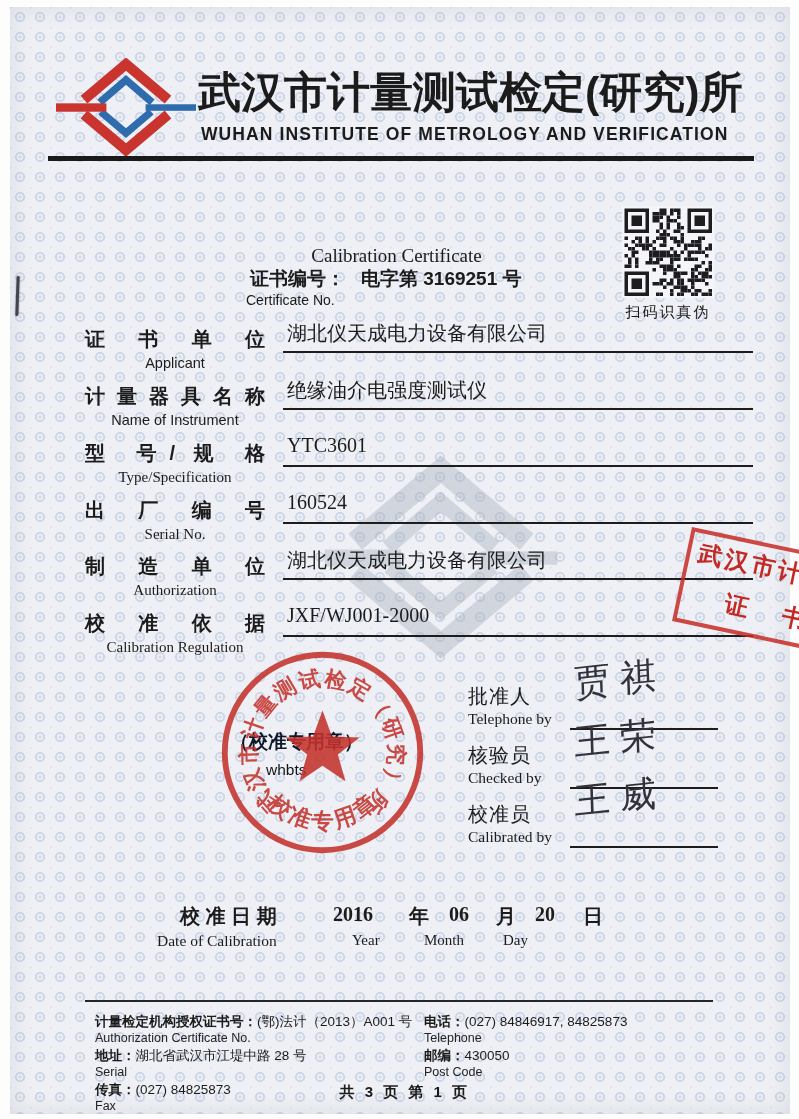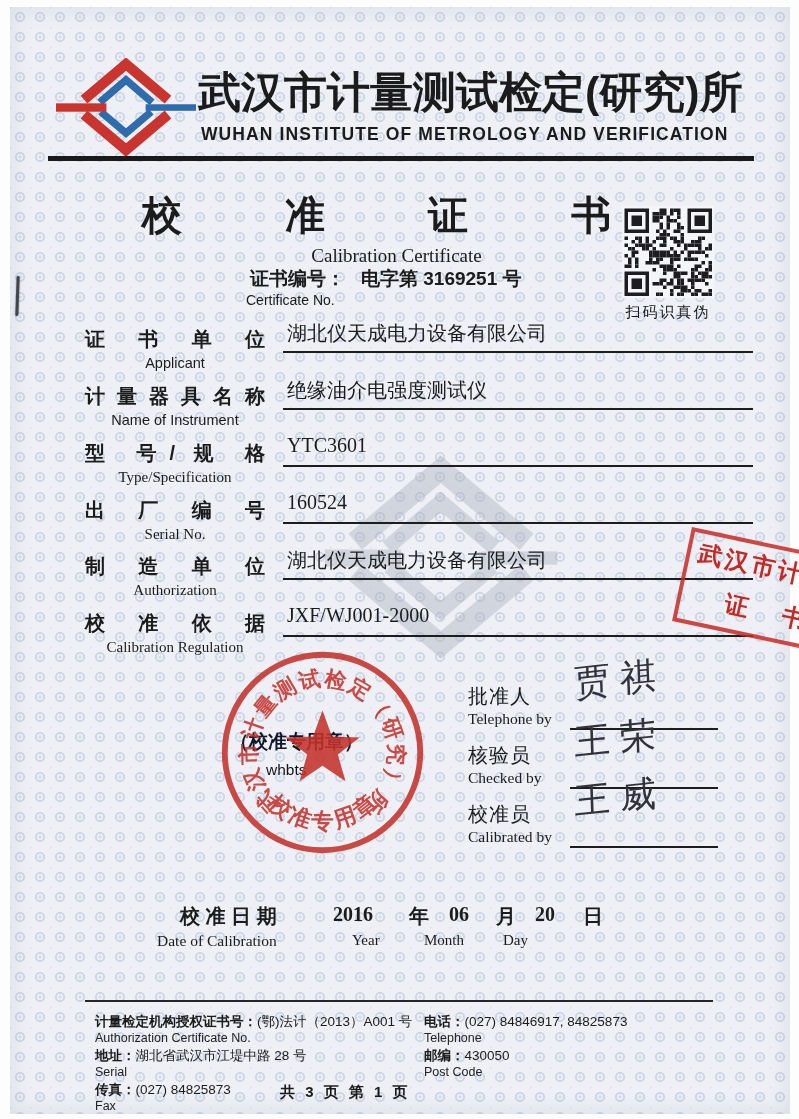--- a/index.html
+++ b/index.html
@@ -85,21 +85,21 @@
   .d-sub { position:absolute; top:29px; font-size:15px; font-family:"Liberation Serif", serif; }
 
   
   .foot-line { left:85px; top:1000px; width:628px; height:2px; background:#25252a; }
   .foot-col { top:1013px; font-size:13.5px; }
   .fc-left { left:95px; } .fc-right { left:424px; }
   .f-pair { margin-bottom:1px; }
   .f-pair .zh { font-weight:bold; white-space:nowrap; }
   .f-pair .zh .v { font-weight:normal; }
   .f-pair .en { font-size:12.5px; color:#222; margin-top:0px; margin-bottom:2px; }
-  .page-info { left:280px; top:1083px; width:190px; text-align:left; font-size:15px; font-weight:bold; letter-spacing:3px; }
+  .page-info { left:280px; top:1083px; width:190px; text-align:right; font-size:15px; font-weight:bold; letter-spacing:3px; }
 
   .staple { left:16px; top:276px; width:3px; height:40px; background:#43454e; border-radius:2px;
             transform:rotate(2deg); box-shadow:0 0 2px rgba(0,0,0,.4); }
 </style>
 </head>
 <body>
 
 <div class="page">
   <div class="paper"></div>
 
@@ -110,21 +110,20 @@
       <polyline points="30,60 75,98 120,60" stroke="#c9342e" stroke-width="11"></polyline>
       <polyline points="48,57 75,80 102,57" stroke="#2f6cad" stroke-width="8"></polyline>
     </g>
     <rect x="0" y="48" width="54" height="9" fill="#c9342e"></rect>
     <rect x="96" y="49" width="54" height="7" fill="#2f6cad"></rect>
   </svg>
   <div class="abs org-zh">武汉市计量测试检定(研究)所</div>
   <div class="abs org-en">WUHAN INSTITUTE OF METROLOGY AND VERIFICATION</div>
   <div class="abs head-bar"></div>
 
-  <div class="abs title-zh">校 准 证 书</div>
   <div class="abs title-en">Calibration Certificate</div>
 
   <div class="abs certno">
     <span>证书编号：</span><span class="val">电字第 3169251 号</span>
   </div>
   <div class="abs certno-en">Certificate No.</div>
 
   <svg class="abs qr" id="qr-svg" width="92" height="92" viewBox="0 0 92 92">
       <rect x="0.050000000000000266" y="0.050000000000000266" width="92.39999999999999" height="92.39999999999999" fill="#f4f5f8"></rect>
       <rect x="37.5" y="2.5" width="3.5" height="3.5" fill="#1d1d20"></rect>

